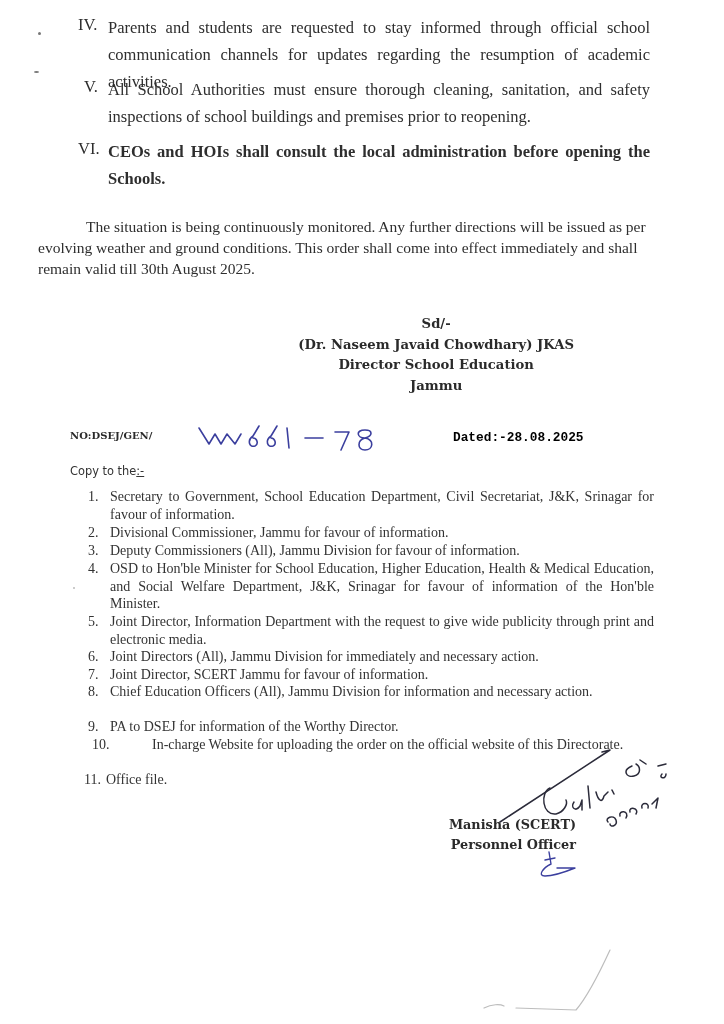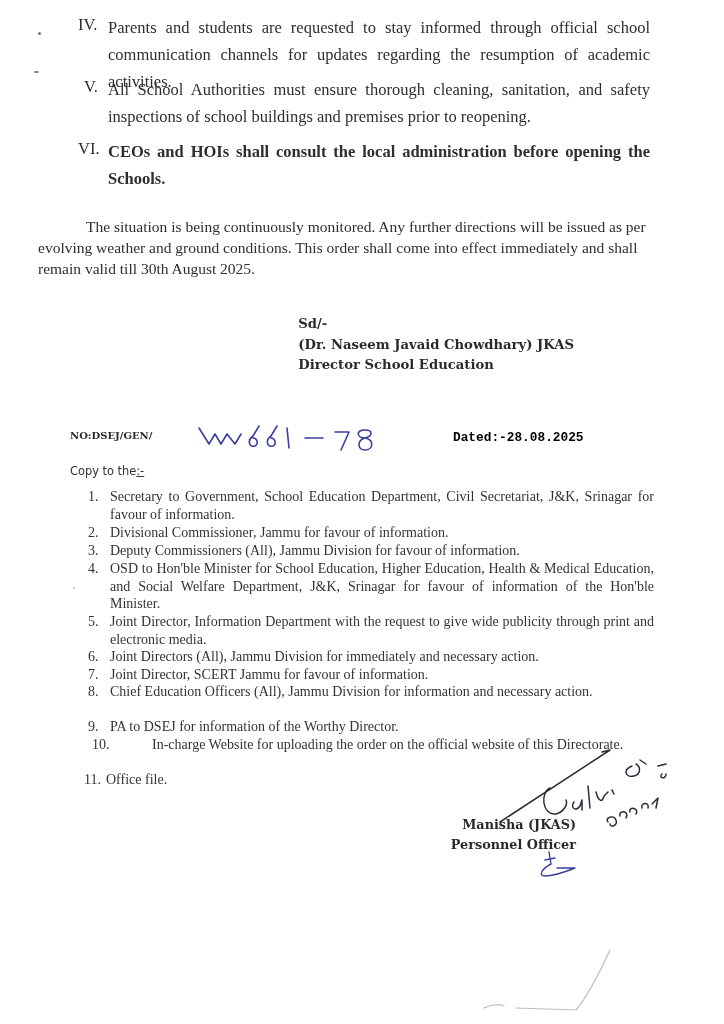--- a/index.html
+++ b/index.html
@@ -24,21 +24,21 @@
     font-size: 16.5px; line-height: 27px; text-align: justify; text-align-last: left; color: #2e2e2e;
   }
 
   .para {
     position: absolute; left: 38px; top: 216px; width: 458px;
     font-family: "Liberation Serif", serif; font-size: 15.5px; line-height: 21px;
     text-indent: 48px; color: #2e2e2e; text-align: left;
   }
 
   .sig-block {
-    position: absolute; right: 82px; top: 314px; text-align: left;
+    position: absolute; right: 82px; top: 314px; text-align: center;
     font-family: "DejaVu Serif", serif; font-weight: bold; font-size: 13.2px; line-height: 20.5px; color: #2a2a2a; margin-left: 16px;
   }
   .sig-line { white-space: nowrap; }
 
   .ref-row { position: absolute; left: 70px; top: 428px; width: 600px; height: 24px; }
   .ref-no {
     position: absolute; left: 0; top: 2px; font-family: "DejaVu Serif", serif; font-weight: bold;
     font-size: 10px; color: #2a2a2a;
   }
   .hand-no { position: absolute; left: 125px; top: -6px; }
@@ -93,20 +93,21 @@
       <span class="rtext" style="width:542px;font-weight:bold;">CEOs and HOIs shall consult the local administration before opening the Schools.</span>
     </div>
   </div>
 
   <div class="para" style="width:622px;">The situation is being continuously monitored. Any further directions will be issued as per evolving weather and ground conditions. This order shall come into effect immediately and shall remain valid till 30th August 2025.</div>
 
   <div class="sig-block">
     <div class="sig-line">Sd/-</div>
     <div class="sig-line">(Dr. Naseem Javaid Chowdhary) JKAS</div>
     <div class="sig-line">Director School Education</div>
+    <div class="sig-line">Jammu</div>
   </div>
 
   <div class="ref-row">
     <span class="ref-no">NO:DSEJ/GEN/</span>
     <svg class="ink hand-no" width="210" height="36" viewBox="0 0 210 36">
       <g fill="none" stroke="#3b3f9e" stroke-width="1.6" stroke-linecap="round" stroke-linejoin="round">
         <path d="M4 6 L14 22 L20 12 L26 22 L32 12 L40 22 L46 12"></path>
         <path d="M58 14 C52 18 54 26 60 24 C64 22 62 16 58 16 M58 14 L64 4"></path>
         <path d="M76 14 C70 18 72 26 78 24 C82 22 80 16 76 16 M76 14 L82 4"></path>
         <path d="M92 6 L94 26"></path>
@@ -181,21 +182,21 @@
       <path d="M168 36 L176 34 M172 44 C168 48 176 50 176 44"></path>
       <path d="M118 92 C114 88 124 84 126 90 C128 96 120 98 120 94"></path>
       <path d="M130 86 C128 80 140 80 136 88"></path>
       <path d="M140 82 C138 76 150 78 146 84"></path>
       <path d="M152 78 C150 72 160 72 158 78"></path>
       <path d="M162 74 L168 68 L166 78"></path>
     </g>
   </svg>
 
   <div class="officer">
-    <div>Manisha (JKAS)</div>
+    <div>Manisha (SCERT)</div>
     <div>Personnel Officer</div>
   </div>
 
   <svg class="ink" style="left:535px;top:850px;" width="50" height="30" viewBox="0 0 50 30">
     <g fill="none" stroke="#3b3f9e" stroke-width="1.4" stroke-linecap="round" stroke-linejoin="round">
       <path d="M14 2 L16 14 C8 18 2 26 10 26 C18 26 30 22 40 18 L22 18"></path>
       <path d="M10 10 L20 8"></path>
     </g>
   </svg>
 

